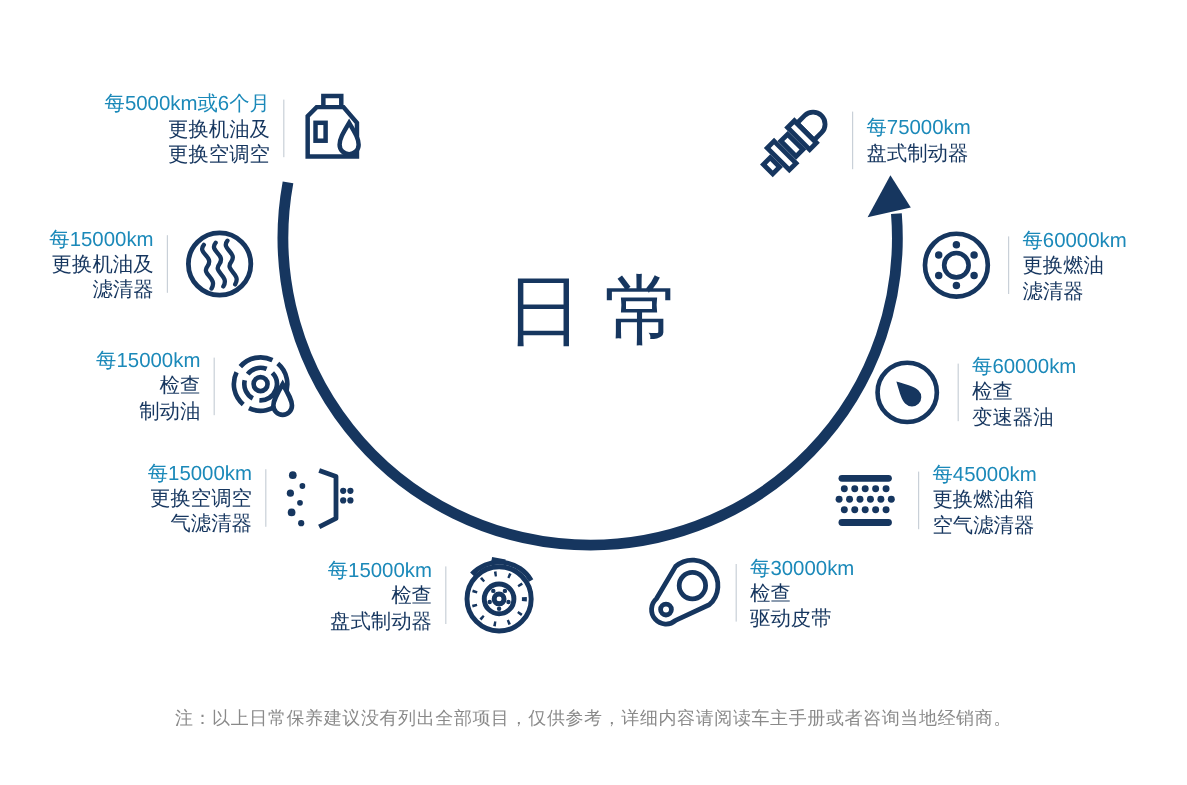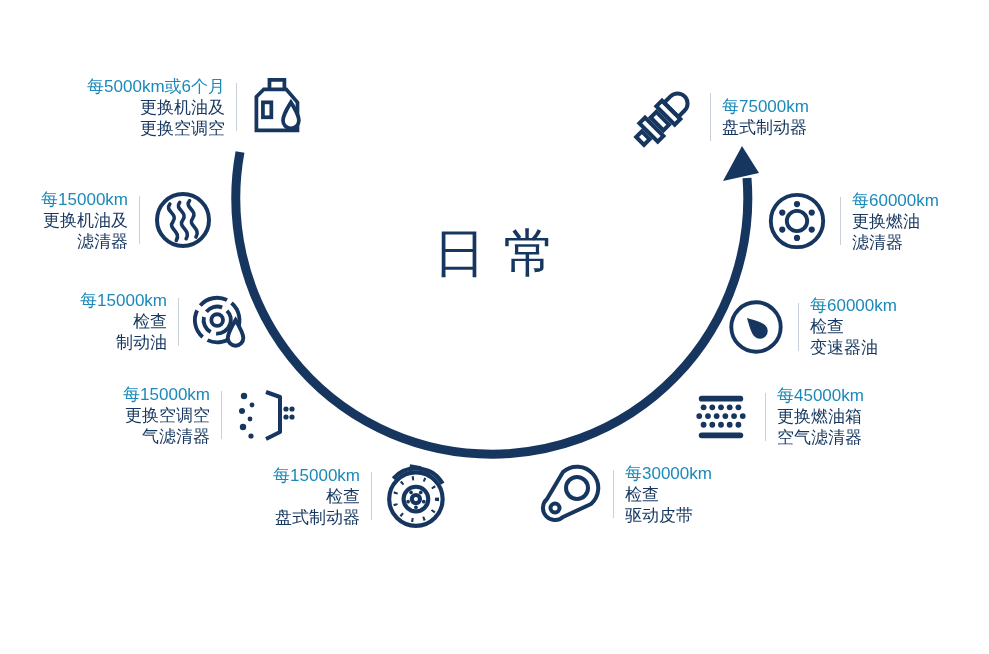--- a/index.html
+++ b/index.html
@@ -31,21 +31,21 @@
   #l2{left:28px;top:188px}  #l2 .textcol{width:100px}
   #l3{left:62px;top:290px}  #l3 .textcol{width:105px}
   #l4{left:114px;top:383px} #l4 .textcol{width:96px}
   #l5{left:254px;top:460px} #l5 .textcol{width:106px}
   #r1{left:629px;top:82px}
   #r2{left:765px;top:189px}
   #r3{left:725px;top:295px}
   #r4{left:688px;top:385px}
   #r5{left:540px;top:461px}
   .center-block{position:absolute;left:0;top:227px;width:100%;text-align:center;color:var(--navy);}
-  .center-title{font-size:52px;line-height:1;letter-spacing:18px;padding-left:18px;}
+  .center-title{font-size:64px;line-height:1;letter-spacing:18px;padding-left:18px;}
   .center-subtitle{font-size:21px;letter-spacing:10px;padding-left:10px;margin-top:16px;}
   .footnote{
     position:absolute;left:0;top:589px;width:100%;text-align:center;
     font-size:15px;color:var(--note);letter-spacing:0.5px;
   }
 </style>
 </head>
 <body>
 
 <div class="page">
@@ -263,14 +263,15 @@
       </svg>
     </span>
     <div class="vdivider"></div>
     <div class="textcol">
       <div class="interval">每30000km</div>
       <div class="task">检查</div>
       <div class="task">驱动皮带</div>
     </div>
   </div>
 
+  <div class="footnote">注：以上日常保养建议没有列出全部项目，仅供参考，详细内容请阅读车主手册或者咨询当地经销商。</div>
 
 </div>
 
 </body></html>

